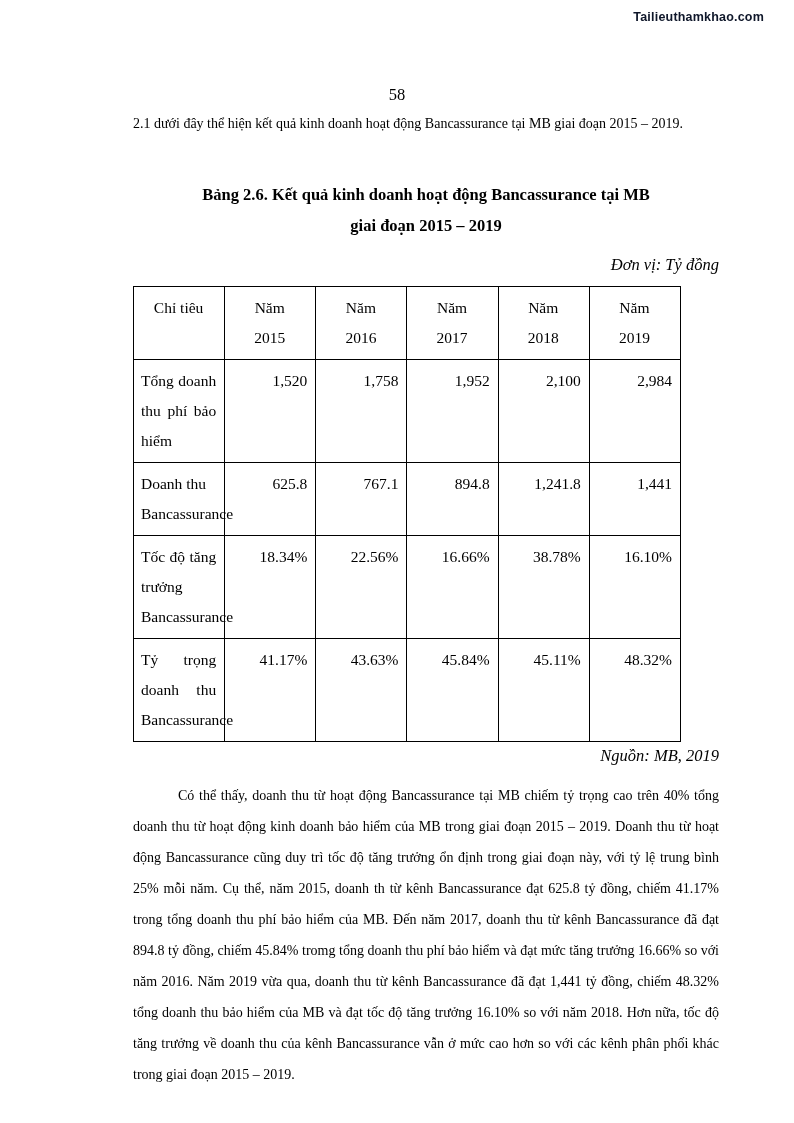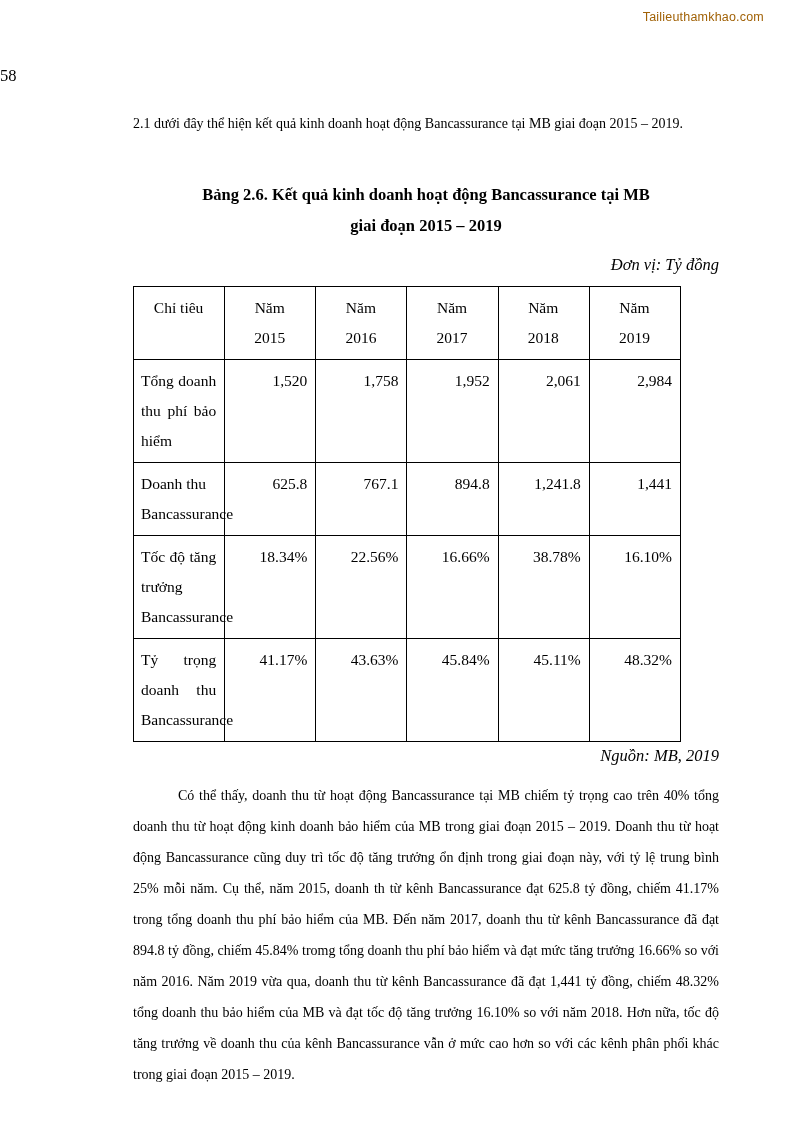--- a/index.html
+++ b/index.html
@@ -16,30 +16,31 @@
     color: #000000;
     overflow: hidden;
     box-sizing: border-box;
   }
   .watermark {
     position: absolute;
     top: 10px;
     right: 30px;
     font-family: "Liberation Sans", sans-serif;
     font-size: 12.5px;
-    color: #a16207;
+    color: #0f172a;
     letter-spacing: 0.2px;
     user-select: none;
+    font-weight: bold;
   }
   .page-number {
     position: absolute;
-    top: 66px;
+    top: 85px;
     left: 0;
     width: 794px;
-    text-align: left;
+    text-align: center;
     font-size: 16.5px;
   }
   .content {
     position: absolute;
     left: 133px;
     top: 108px;
     width: 586px;
   }
   p.body-text {
     margin: 0;
@@ -159,21 +160,21 @@
             <span class="yr-line">Năm</span>
             <span class="yr-line">2019</span>
           </td>
         </tr>
 
         <tr class="r-tall">
           <td class="row-label">Tổng doanh thu phí bảo hiểm</td>
           <td class="num">1,520</td>
           <td class="num">1,758</td>
           <td class="num">1,952</td>
-          <td class="num">2,061</td>
+          <td class="num">2,100</td>
           <td class="num">2,984</td>
         </tr>
 
         <tr class="r-short">
           <td class="row-label single">Doanh thu Bancassurance</td>
           <td class="num">625.8</td>
           <td class="num">767.1</td>
           <td class="num">894.8</td>
           <td class="num">1,241.8</td>
           <td class="num">1,441</td>

